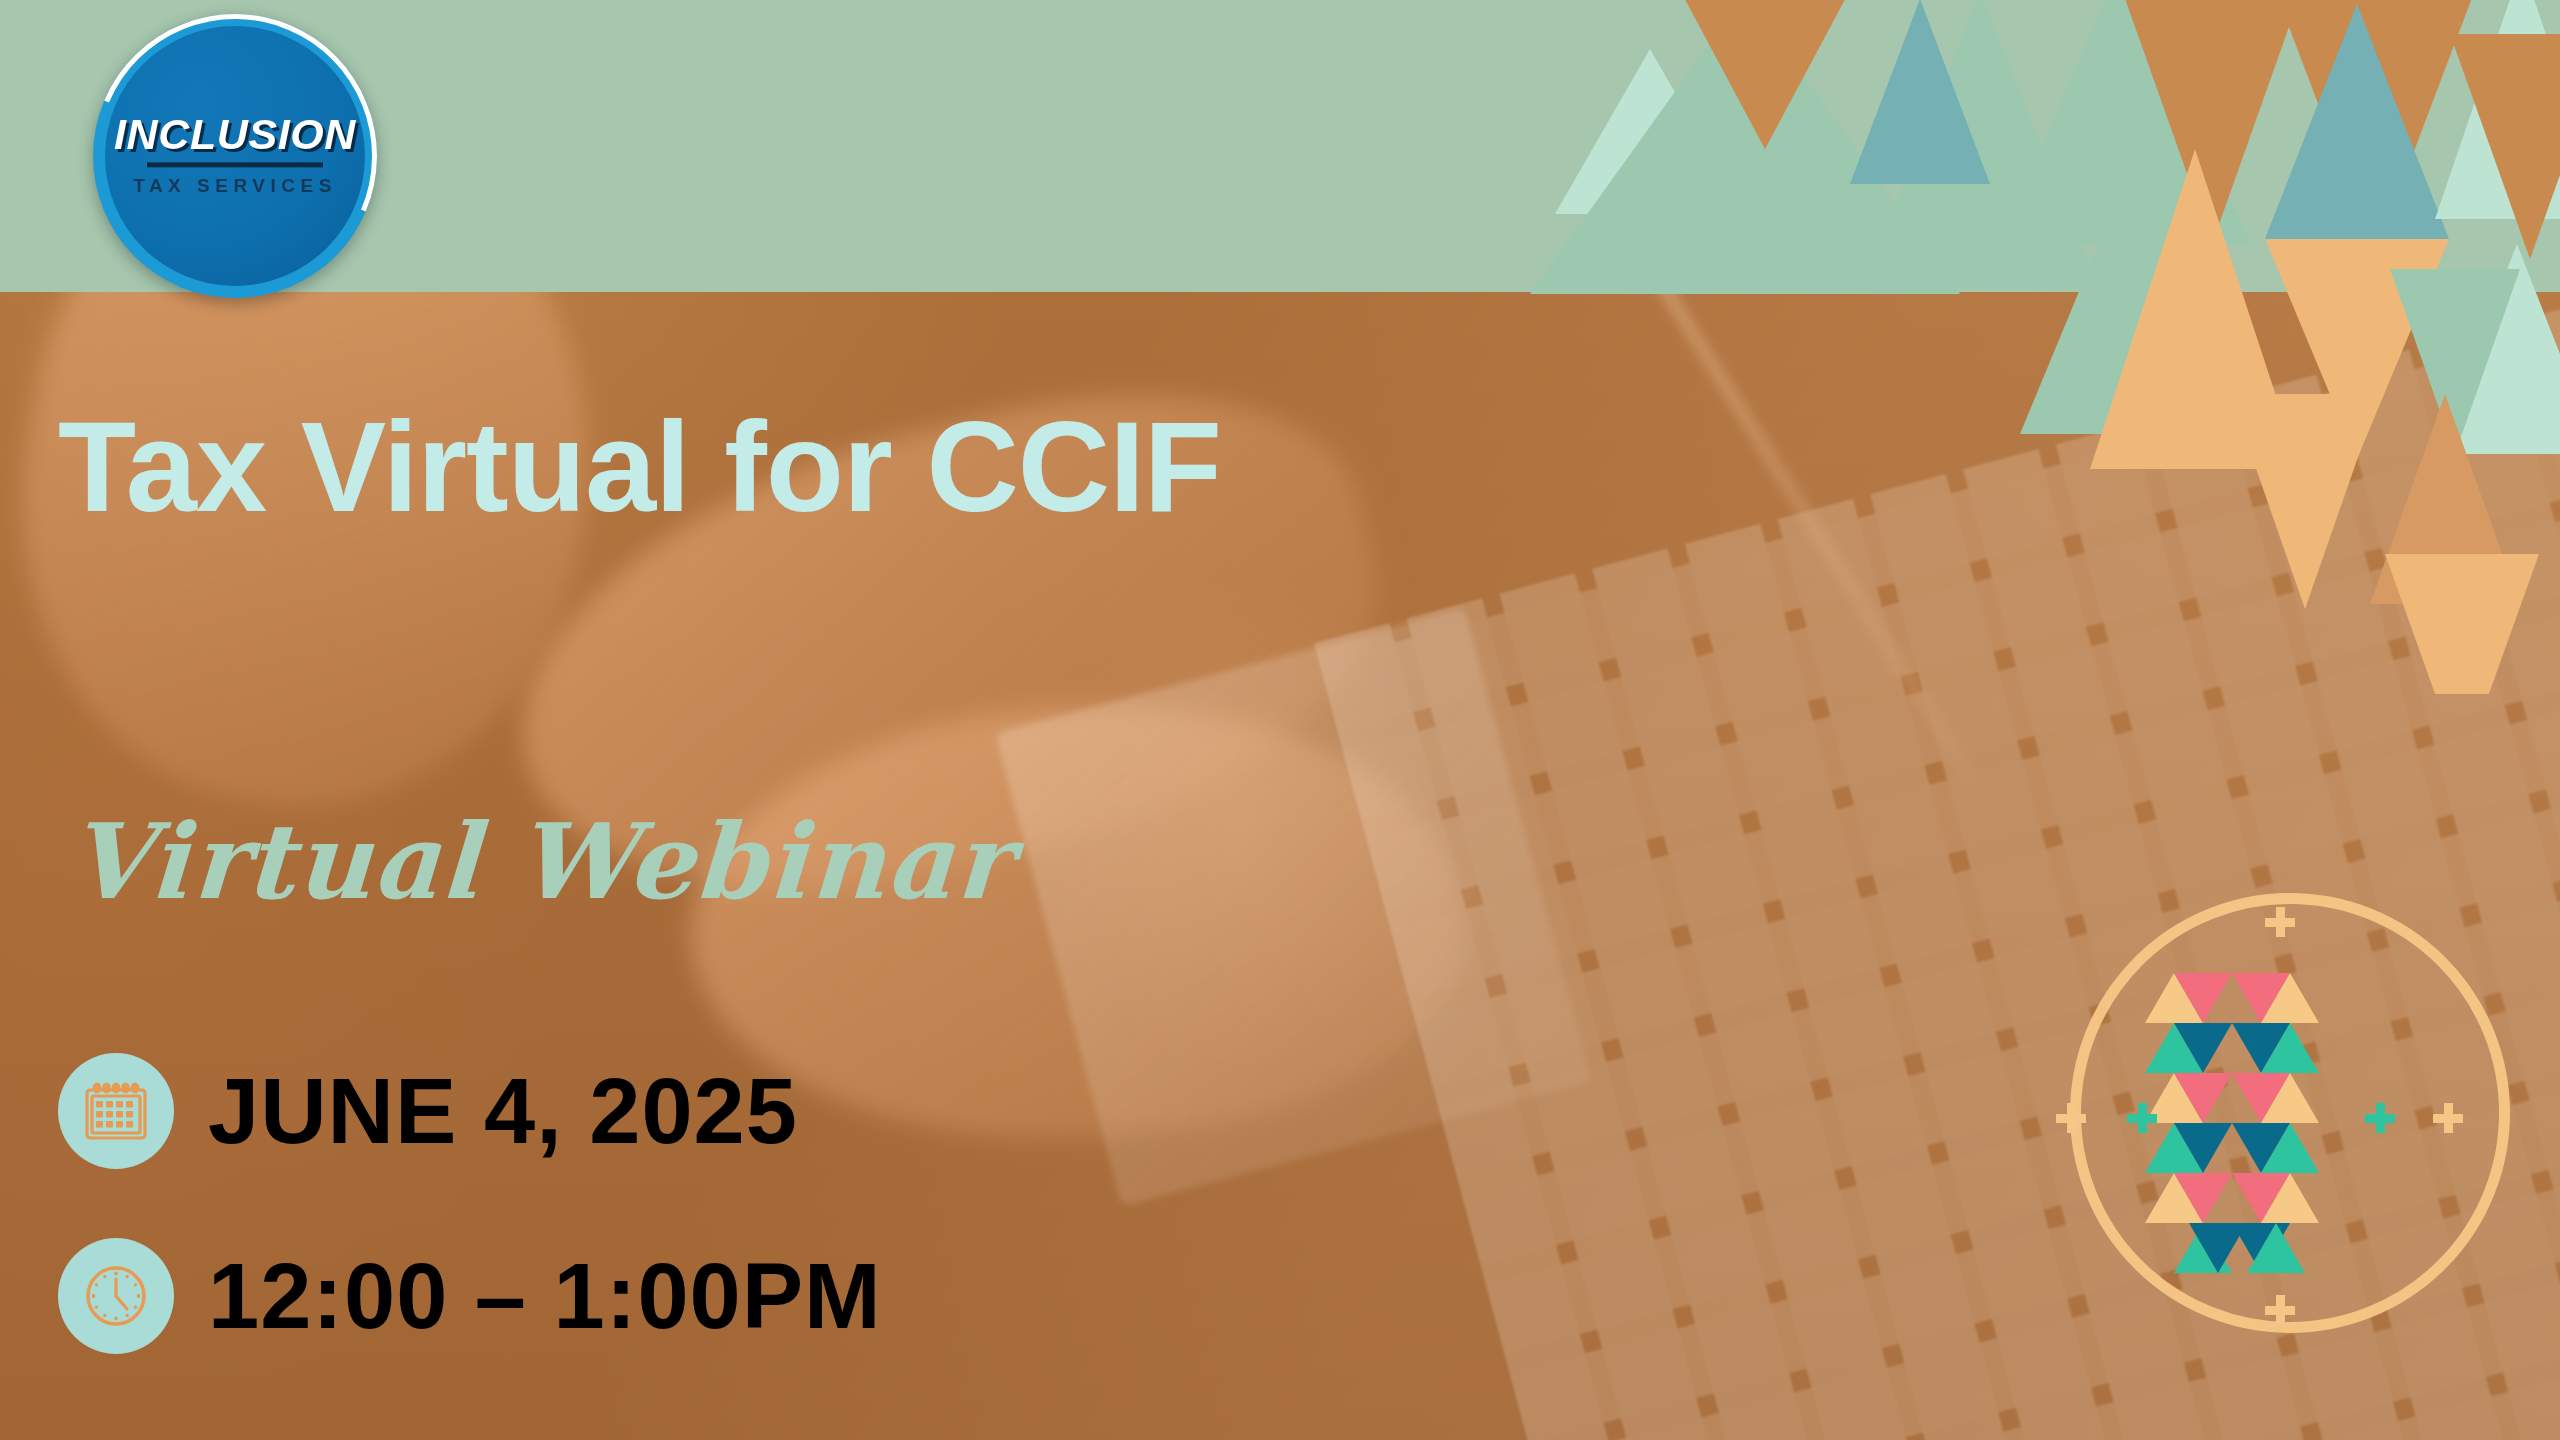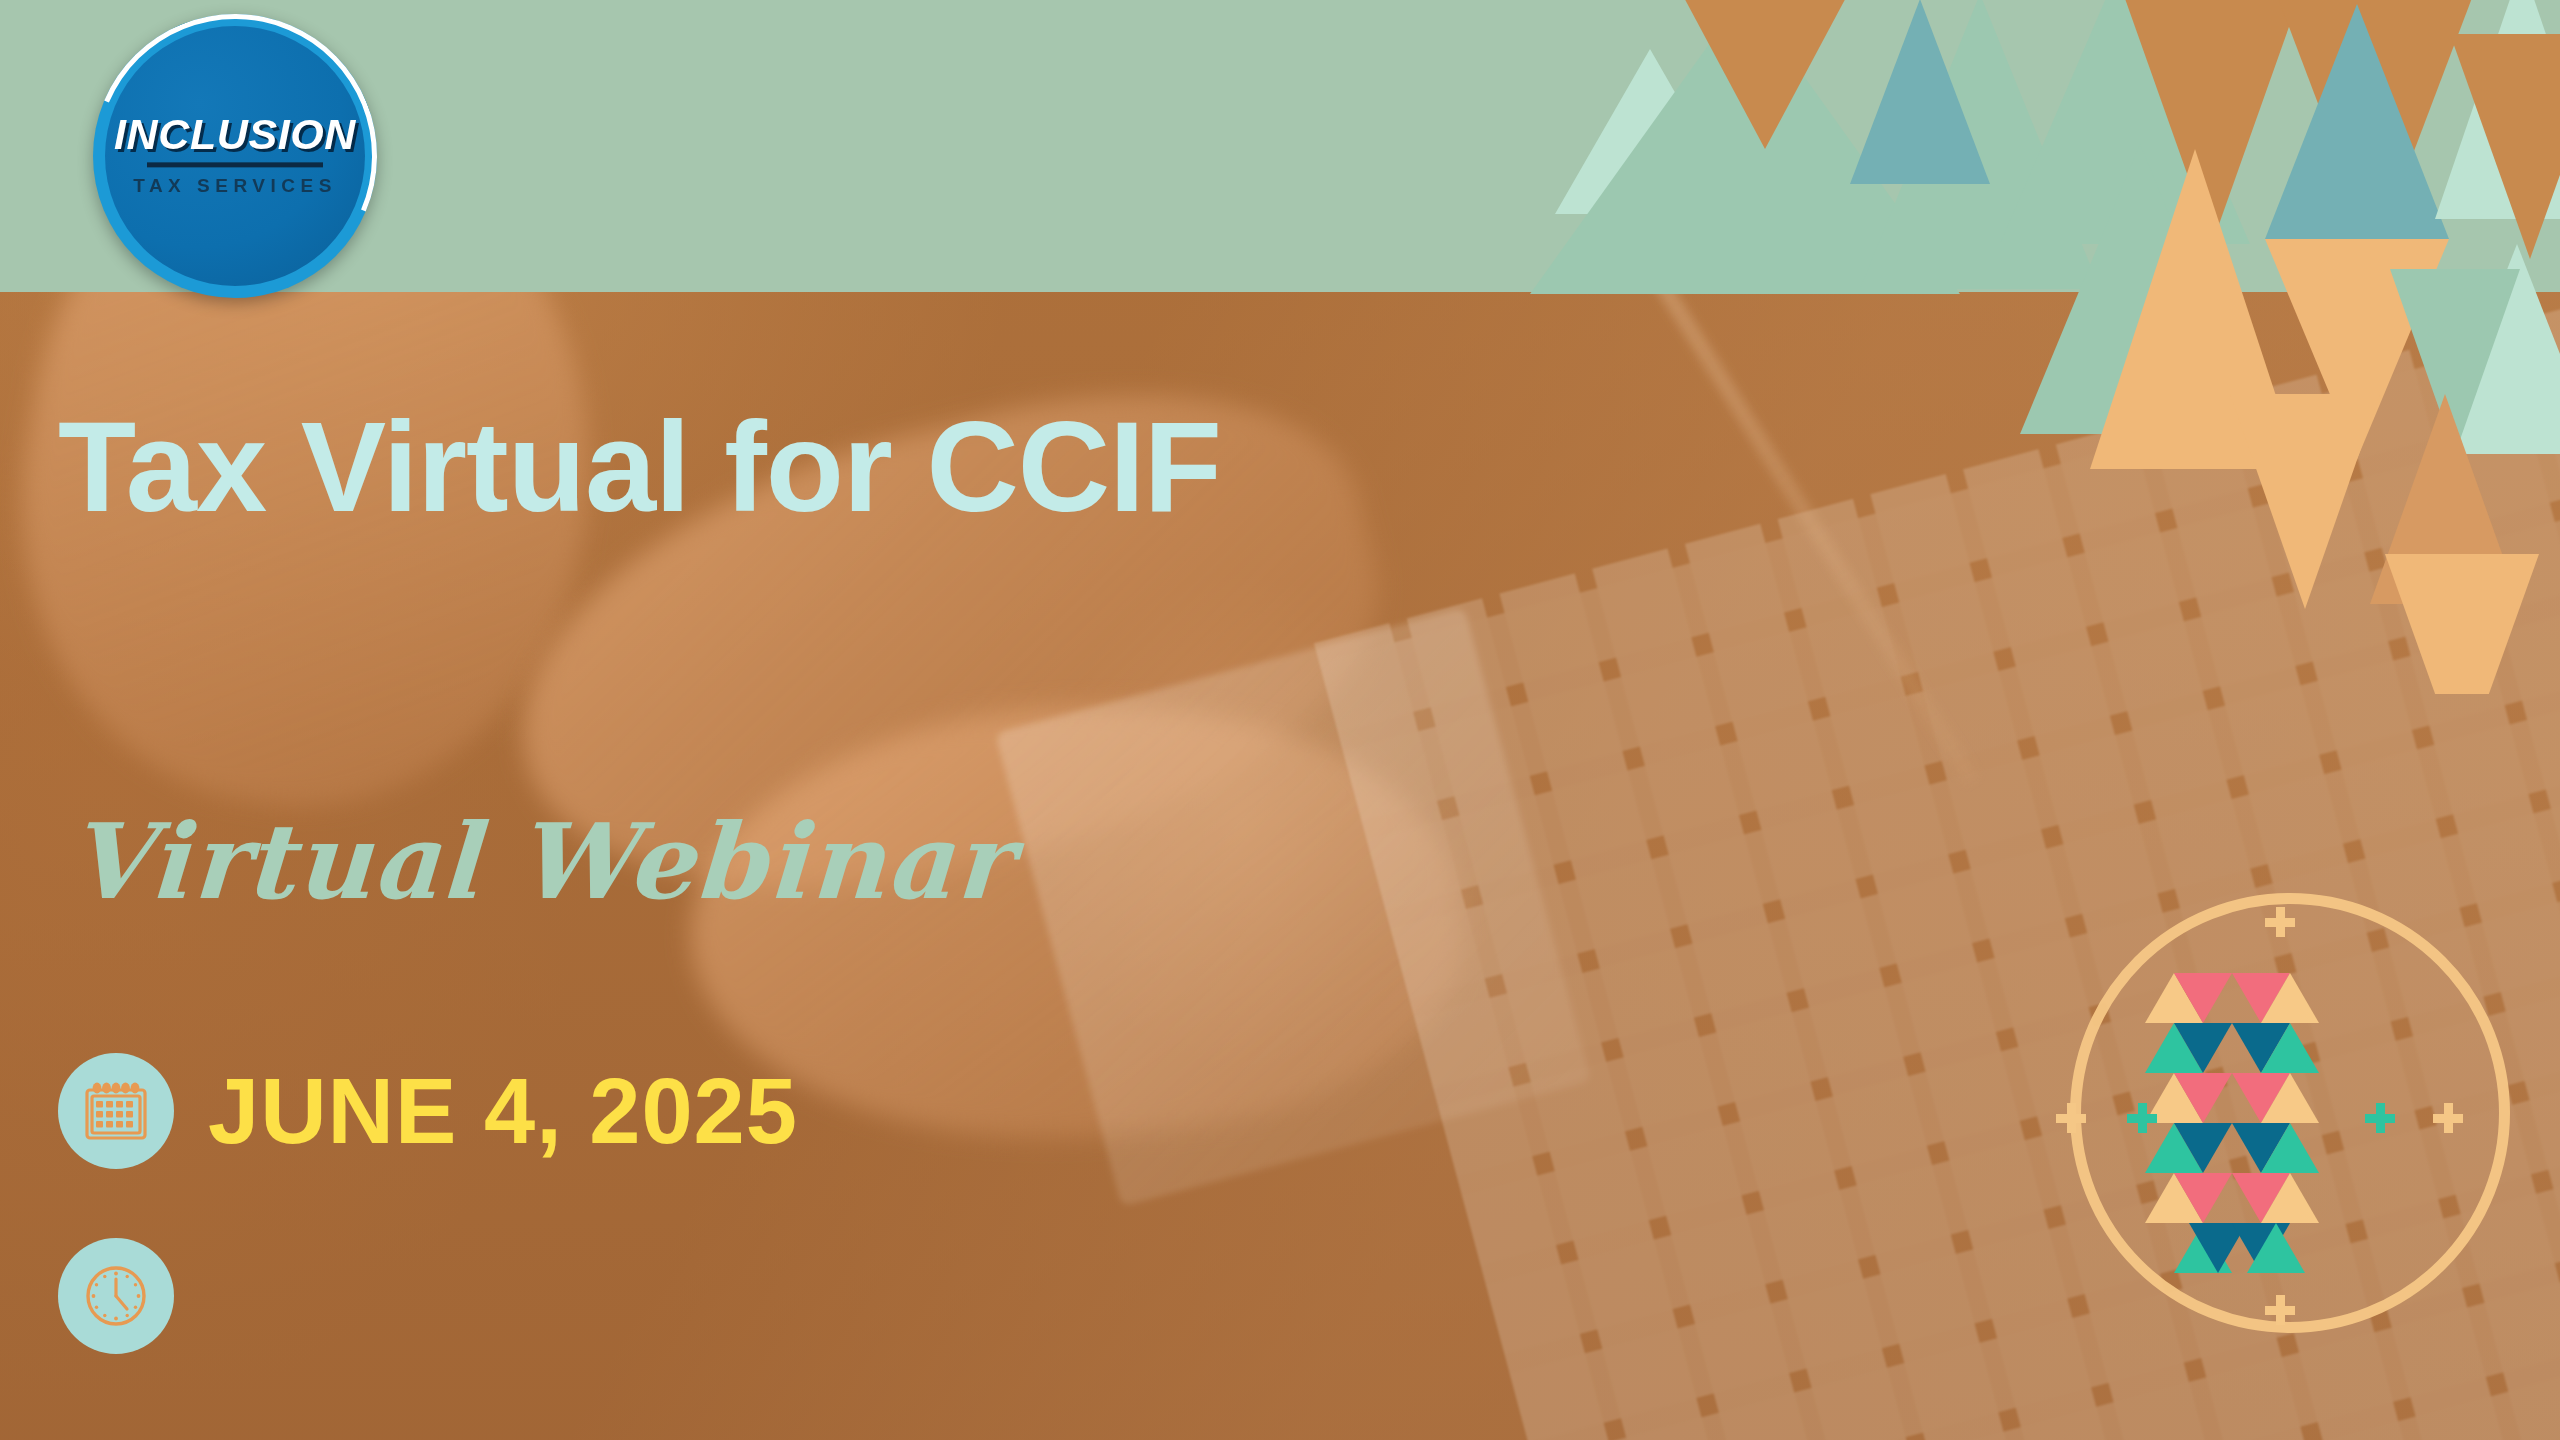--- a/index.html
+++ b/index.html
@@ -215,21 +215,21 @@
     width: 116px;
     height: 116px;
     border-radius: 50%;
     background: #a9dbd7;
     display: flex;
     align-items: center;
     justify-content: center;
     flex: 0 0 auto;
   }
   .info-text {
-    color: #fde047;
+    color: #000000;
     font-size: 92px;
     font-weight: 700;
     letter-spacing: 1px;
     line-height: 1;
   }
 
   
   .medallion {
     position: absolute;
     left: 2065px;
@@ -367,20 +367,21 @@
             <circle cx="14.5" cy="37" r="1.9"></circle>
           <circle cx="17.5" cy="25.8" r="1.7"></circle>
             <circle cx="25.8" cy="17.5" r="1.7"></circle>
         </g>
         <g stroke="#e79a52" stroke-width="3.2" stroke-linecap="round">
           <line x1="37" y1="37" x2="37" y2="20"></line>
           <line x1="37" y1="37" x2="48" y2="50"></line>
         </g>
       </svg>
     </div>
+    <div class="info-text">12:00 – 1:00PM</div>
   </div>
 
   <div class="medallion">
     <div class="med-ring"></div>
     <div class="med-grid">
         <div class="tri up" style="--hw: 29px; --h: 50px; --c: #f7c987; left: 0px; top: 0px;"></div>
         <div class="tri down" style="--hw: 29px; --h: 50px; --c: #f26d7d; left: 29px; top: 0px;"></div>
         <div class="tri down" style="--hw: 29px; --h: 50px; --c: #f26d7d; left: 87px; top: 0px;"></div>
         <div class="tri up" style="--hw: 29px; --h: 50px; --c: #f7c987; left: 116px; top: 0px;"></div>
         <div class="tri up" style="--hw: 29px; --h: 50px; --c: #2ec4a0; left: 0px; top: 50px;"></div>

